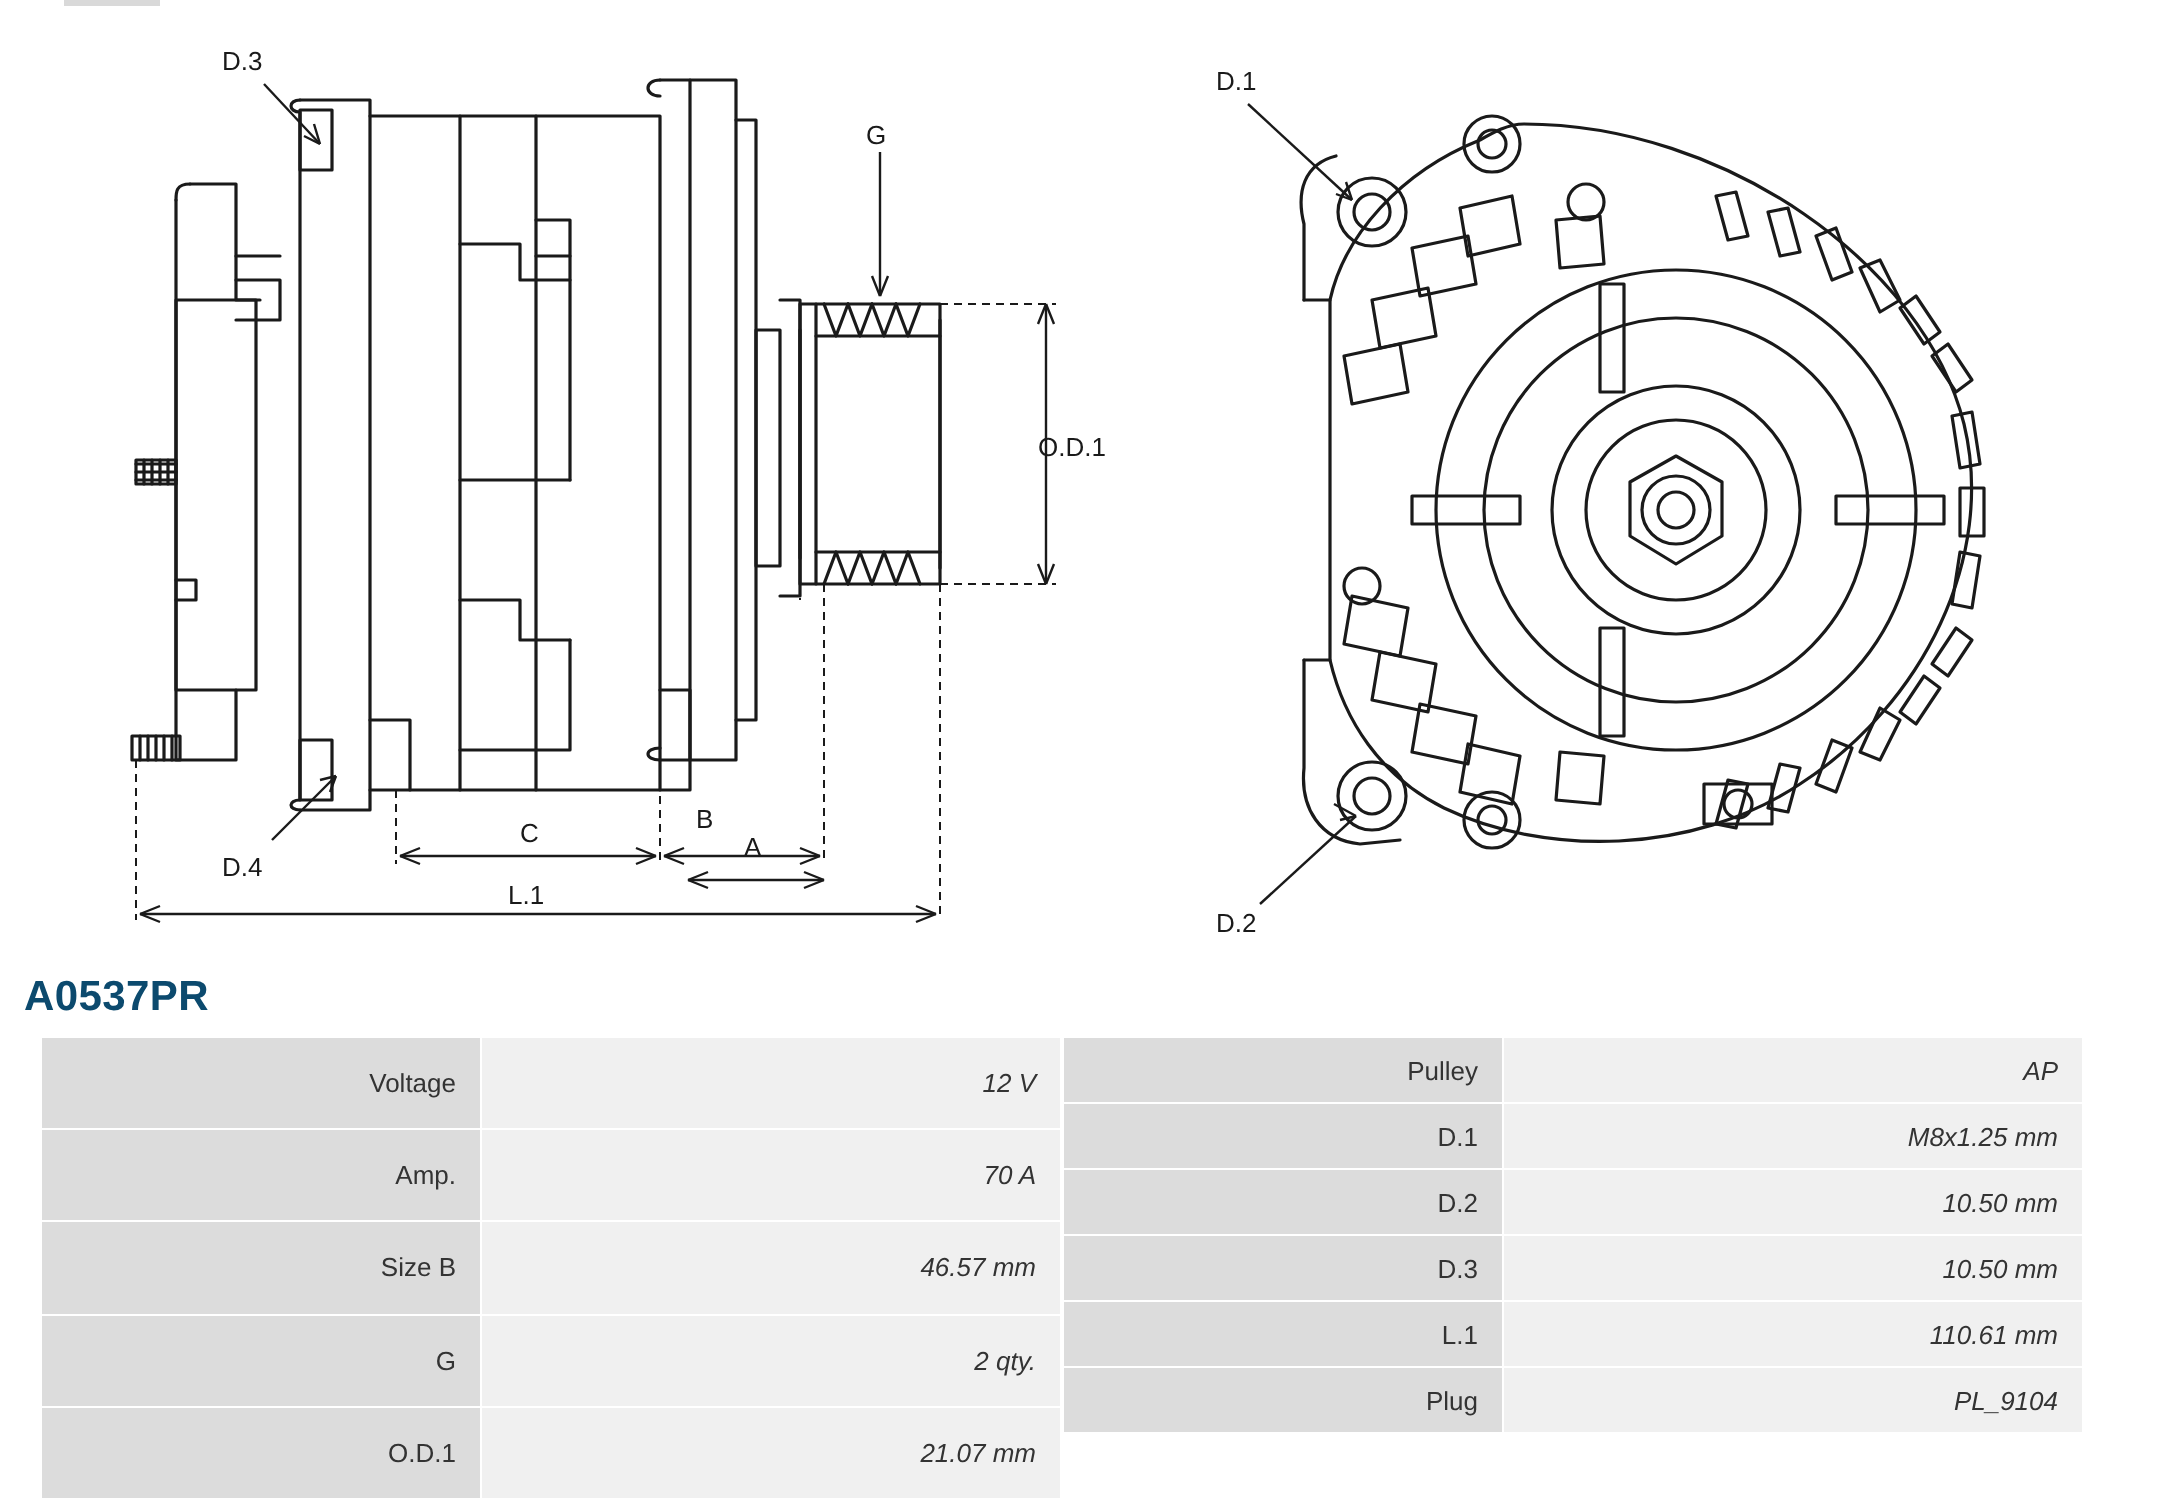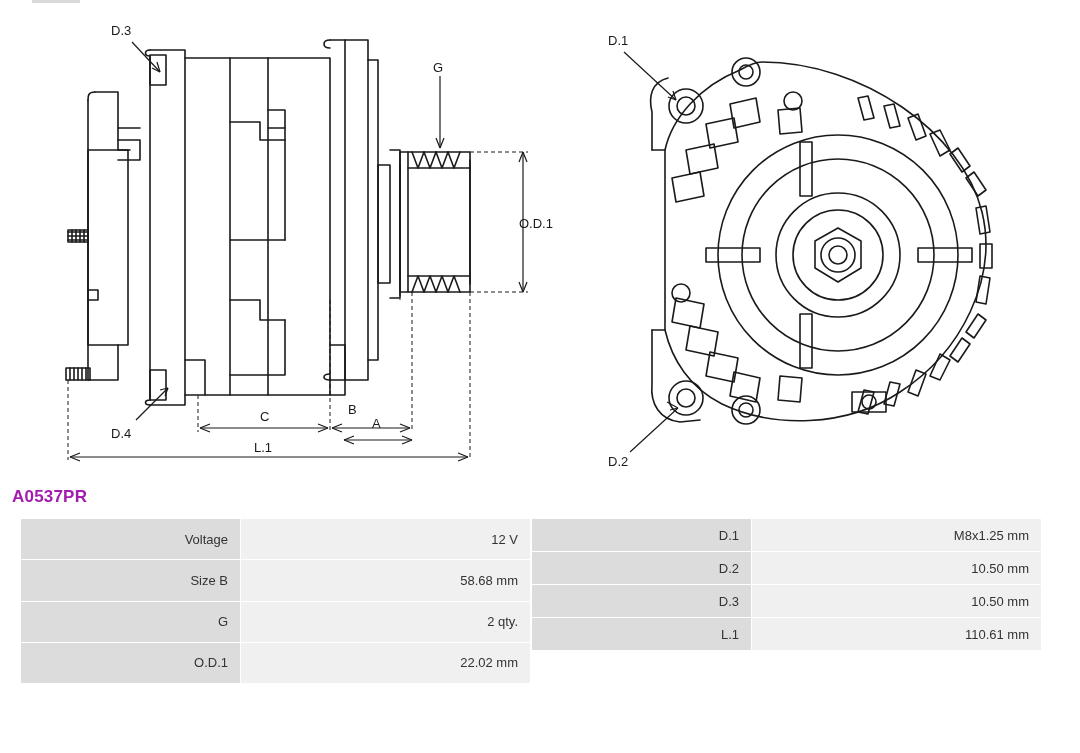--- a/index.html
+++ b/index.html
@@ -30,23 +30,23 @@
   .lbl {
     font-family: "Liberation Sans", sans-serif;
     font-size: 13px;
     fill: #1a1a1a;
   }
   
   #part-number {
     position: absolute;
     left: 12px;
     top: 487px;
-    font-size: 17px;
+    font-size: 21px;
     font-weight: bold;
-    color: #a21caf;
+    color: #0c4a6e;
     letter-spacing: 0.2px;
   }
   
   #spec-tables {
     position: absolute;
     left: 20px;
     top: 518px;
     width: 1060px;
     display: flex;
     gap: 0px;
@@ -67,20 +67,21 @@
     background: #dcdcdc;
     text-align: right;
     width: 220px;
     color: #333333;
   }
   td.v {
     background: #f0f0f0;
     text-align: right;
     width: 290px;
     color: #333333;
+    font-style: italic;
   }
   td.empty {
     background: #ffffff;
     border-color: #ffffff;
   }
   
   #corner-mark {
     position: absolute;
     left: 32px;
     top: 0px;
@@ -297,53 +298,65 @@
 
   <div id="spec-tables">
 
     <table class="spec">
       <tbody>
         <tr>
           <td class="k">Voltage</td>
           <td class="v">12 V</td>
         </tr>
         <tr>
+          <td class="k">Amp.</td>
+          <td class="v">70 A</td>
+        </tr>
+        <tr>
           <td class="k">Size B</td>
-          <td class="v">58.68 mm</td>
+          <td class="v">46.57 mm</td>
         </tr>
         <tr>
           <td class="k">G</td>
           <td class="v">2 qty.</td>
         </tr>
         <tr>
           <td class="k">O.D.1</td>
-          <td class="v">22.02 mm</td>
+          <td class="v">21.07 mm</td>
         </tr>
       </tbody>
     </table>
 
     <table class="spec">
       <tbody>
         <tr>
+          <td class="k">Pulley</td>
+          <td class="v">AP</td>
+        </tr>
+        <tr>
           <td class="k">D.1</td>
           <td class="v">M8x1.25 mm</td>
         </tr>
         <tr>
           <td class="k">D.2</td>
           <td class="v">10.50 mm</td>
         </tr>
         <tr>
           <td class="k">D.3</td>
           <td class="v">10.50 mm</td>
         </tr>
         <tr>
           <td class="k">L.1</td>
           <td class="v">110.61 mm</td>
         </tr>
         <tr>
+          <td class="k">Plug</td>
+          <td class="v">PL_9104</td>
+        </tr>
+        <tr>
           <td class="k empty"></td>
           <td class="v empty"></td>
         </tr>
       </tbody>
     </table>
 
   </div>
 </div>
 
 </body></html>

